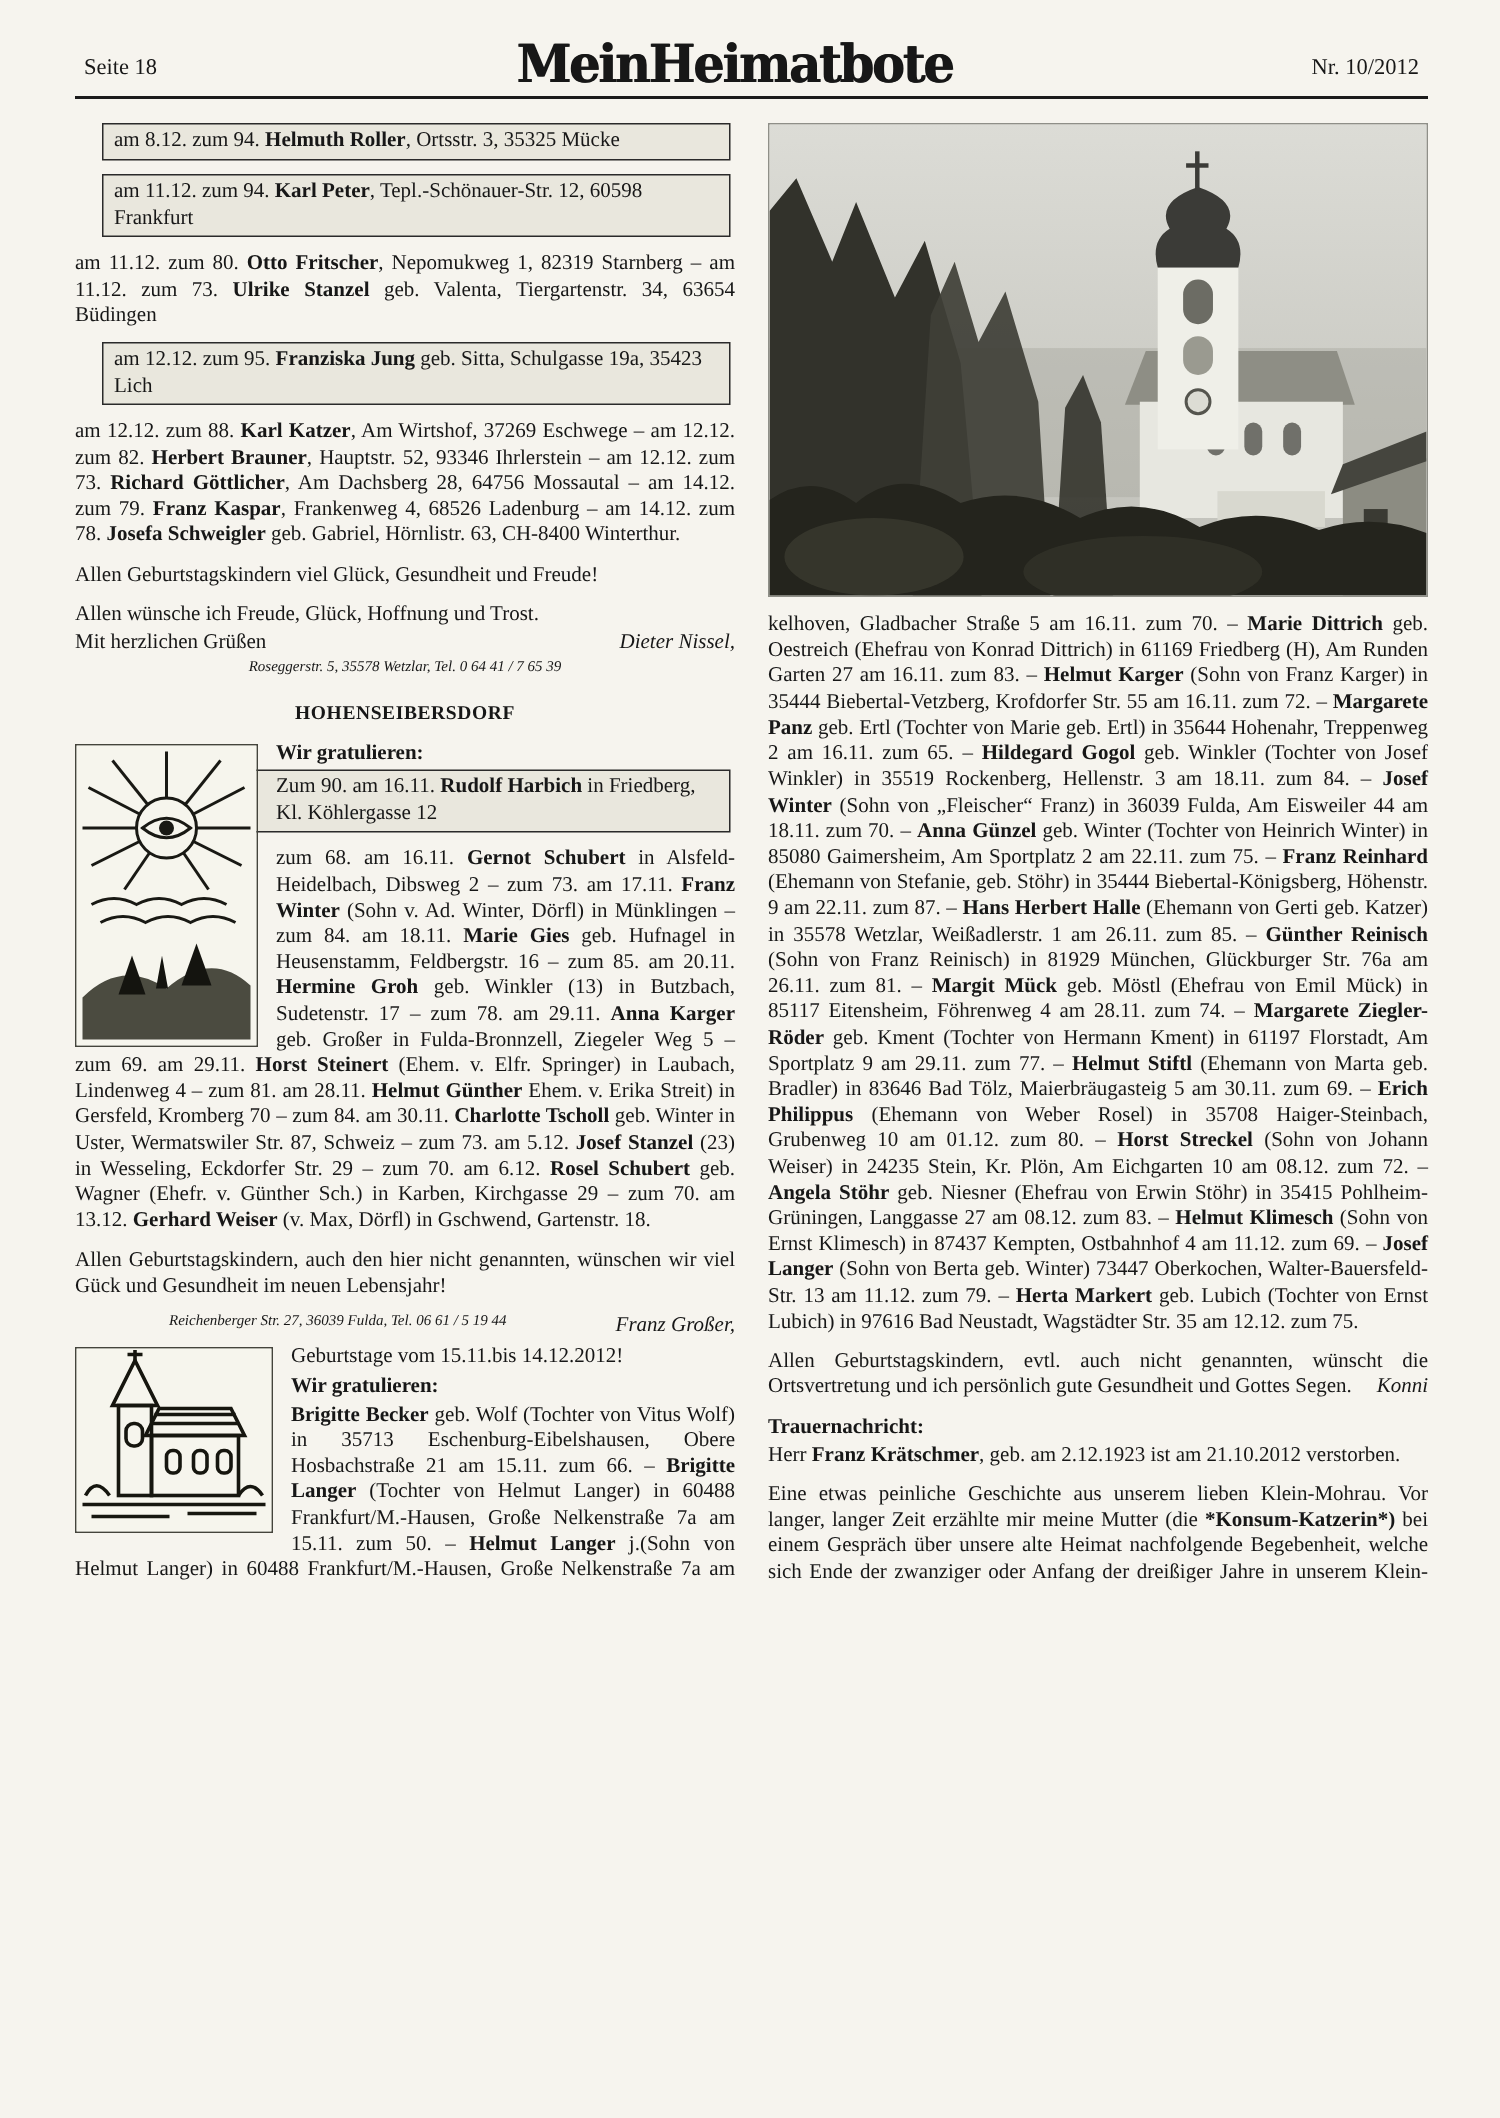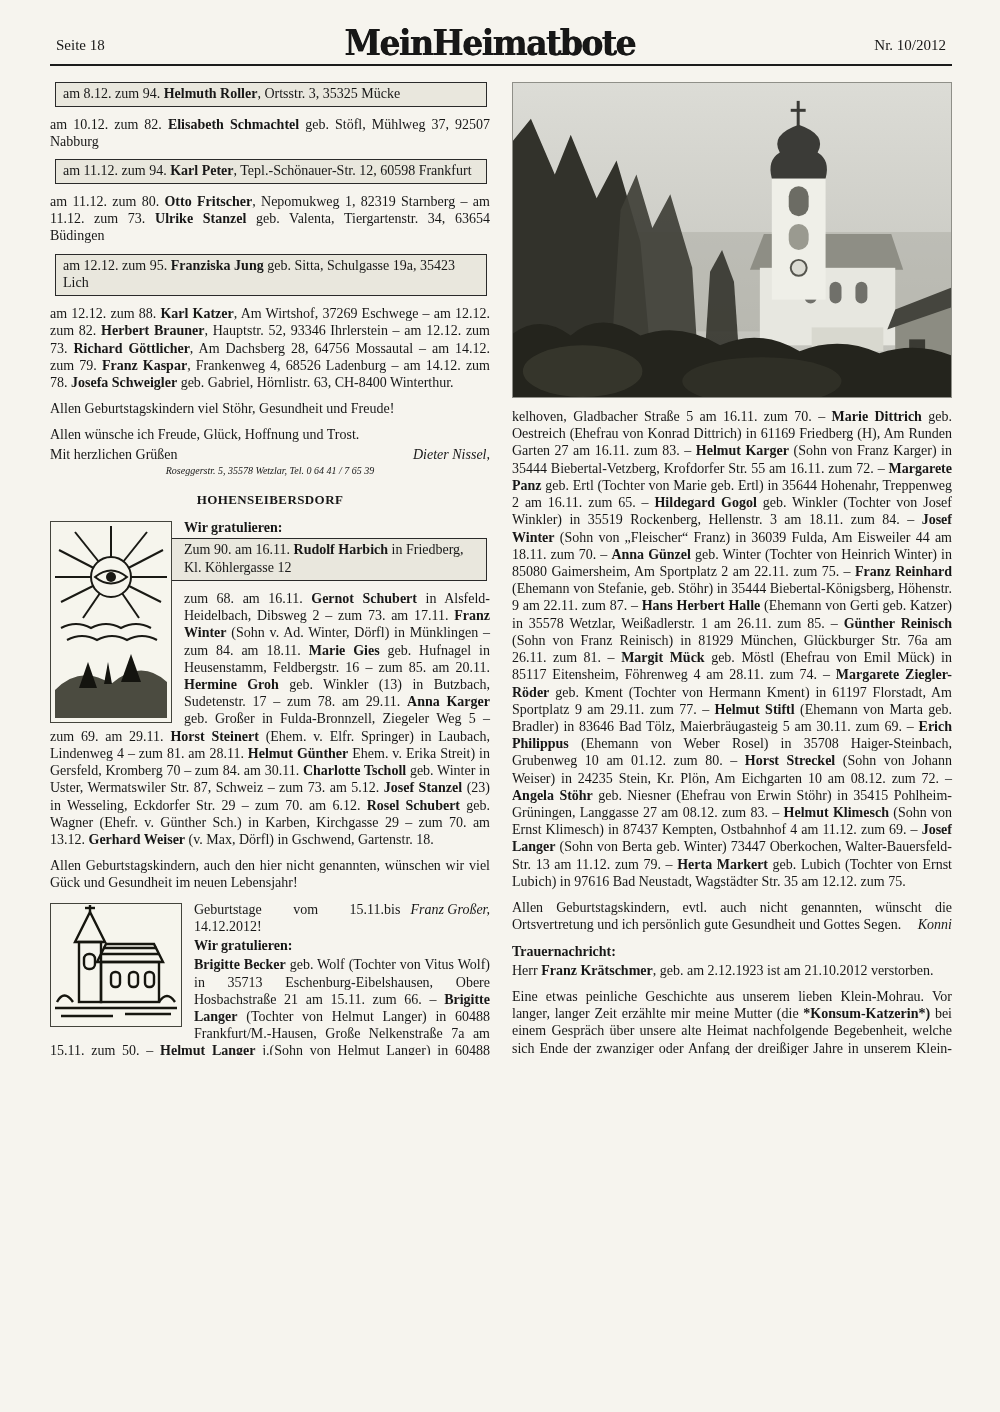--- a/index.html
+++ b/index.html
@@ -27,21 +27,21 @@
   .rule{border-top:2px solid #1b1b1b;margin-bottom:16px;}
   .columns{display:flex;gap:22px;}
   .col{width:440px;}
   .para{font-size:14px;line-height:1.23;text-align:justify;margin-bottom:9px;}
   .tight{margin-bottom:2px;}
   .bold{font-weight:bold;}
   .boxed{
     border:1px solid #2a2a2a;
     background:#e9e7dd;
     padding:2px 7px 3px;
-    margin:0 3px 9px 5px;
+    margin:0 3px 9px 18px;
     font-size:14px;
     line-height:1.27;
     text-align:left;
   }
   .section-heading{
     text-align:center;font-size:13px;font-weight:bold;
     letter-spacing:.4px;margin:15px 0 11px;
   }
   .sig-r{float:right;font-style:italic;padding-left:10px;}
   .addr{text-align:center;font-style:italic;margin-bottom:9px;font-size:10px;line-height:1.23;}
@@ -62,26 +62,25 @@
     <span class="masthead">MeinHeimatbote</span>
     <span class="side">Nr. 10/2012</span>
   </div>
   <div class="rule"></div>
 
   <div class="columns">
 
     <div class="col">
 
       <div class="boxed">am 8.12. zum 94. <b>Helmuth Roller</b>, Ortsstr. 3, 35325 Mücke</div>
-      <p class="para">am 10.12. zum 82. <b>Elisabeth Schmachtel</b> geb. Stöfl, Mühlweg 37, 92507 Nabburg</p>
       <div class="boxed">am 11.12. zum 94. <b>Karl Peter</b>, Tepl.-Schönauer-Str. 12, 60598 Frankfurt</div>
       <p class="para">am 11.12. zum 80. <b>Otto Fritscher</b>, Nepomukweg 1, 82319 Starnberg – am 11.12. zum 73. <b>Ulrike Stanzel</b> geb. Valenta, Tiergartenstr. 34, 63654 Büdingen</p>
       <div class="boxed">am 12.12. zum 95. <b>Franziska Jung</b> geb. Sitta, Schulgasse 19a, 35423 Lich</div>
       <p class="para">am 12.12. zum 88. <b>Karl Katzer</b>, Am Wirtshof, 37269 Eschwege – am 12.12. zum 82. <b>Herbert Brauner</b>, Hauptstr. 52, 93346 Ihrlerstein – am 12.12. zum 73. <b>Richard Göttlicher</b>, Am Dachsberg 28, 64756 Mossautal – am 14.12. zum 79. <b>Franz Kaspar</b>, Frankenweg 4, 68526 Ladenburg – am 14.12. zum 78. <b>Josefa Schweigler</b> geb. Gabriel, Hörnlistr. 63, CH-8400 Winterthur.</p>
-      <p class="para">Allen Geburtstagskindern viel Stöhr, Gesundheit und Freude!</p>
+      <p class="para">Allen Geburtstagskindern viel Glück, Gesundheit und Freude!</p>
 
       <p class="para tight">Allen wünsche ich Freude, Glück, Hoffnung und Trost.</p>
       <p class="para tight">
         <span>Mit herzlichen Grüßen</span>
         <i class="sig-r">Dieter Nissel,</i>
       </p>
       <p class="addr">Roseggerstr. 5, 35578 Wetzlar, Tel. 0 64 41 / 7 65 39</p>
 
       <h2 class="section-heading">HOHENSEIBERSDORF</h2>
 
@@ -115,20 +114,21 @@
         </div>
         <p class="para tight bold">Wir gratulieren:</p>
         <div class="boxed">Zum 90. am 16.11. <b>Rudolf Harbich</b> in Friedberg, Kl. Köhlergasse 12</div>
         <p class="para">zum 68. am 16.11. <b>Gernot Schubert</b> in Alsfeld-Heidelbach, Dibsweg 2 – zum 73. am 17.11. <b>Franz Winter</b> (Sohn v. Ad. Winter, Dörfl) in Münklingen – zum 84. am 18.11. <b>Marie Gies</b> geb. Hufnagel in Heusenstamm, Feldbergstr. 16 – zum 85. am 20.11. <b>Hermine Groh</b> geb. Winkler (13) in Butzbach, Sudetenstr. 17 – zum 78. am 29.11. <b>Anna Karger</b> geb. Großer in Fulda-Bronnzell, Ziegeler Weg 5 – zum 69. am 29.11. <b>Horst Steinert</b> (Ehem. v. Elfr. Springer) in Laubach, Lindenweg 4 – zum 81. am 28.11. <b>Helmut Günther</b> Ehem. v. Erika Streit) in Gersfeld, Kromberg 70 – zum 84. am 30.11. <b>Charlotte Tscholl</b> geb. Winter in Uster, Wermatswiler Str. 87, Schweiz – zum 73. am 5.12. <b>Josef Stanzel</b> (23) in Wesseling, Eckdorfer Str. 29 – zum 70. am 6.12. <b>Rosel Schubert</b> geb. Wagner (Ehefr. v. Günther Sch.) in Karben, Kirchgasse 29 – zum 70. am 13.12. <b>Gerhard Weiser</b> (v. Max, Dörfl) in Gschwend, Gartenstr. 18.</p>
       </div>
 
       <p class="para">Allen Geburtstagskindern, auch den hier nicht genannten, wünschen wir viel Gück und Gesundheit im neuen Lebensjahr!</p>
       <p class="para tight">
         <i class="sig-r">Franz Großer,</i>
       </p>
+      <p class="addr">Reichenberger Str. 27, 36039 Fulda, Tel. 06 61 / 5 19 44</p>
 
 
       <div class="section">
         <div class="woodcut">
           <svg width="130" height="122" viewBox="0 0 130 122">
             <rect width="130" height="122" fill="#f6f5ed"></rect>
             <g stroke="#16160f" fill="none" stroke-width="2.4">
               <rect x="28" y="38" width="22" height="60"></rect>
               <polygon points="24,38 54,38 39,8"></polygon>
               <line x1="39" y1="8" x2="39" y2="1"></line>

